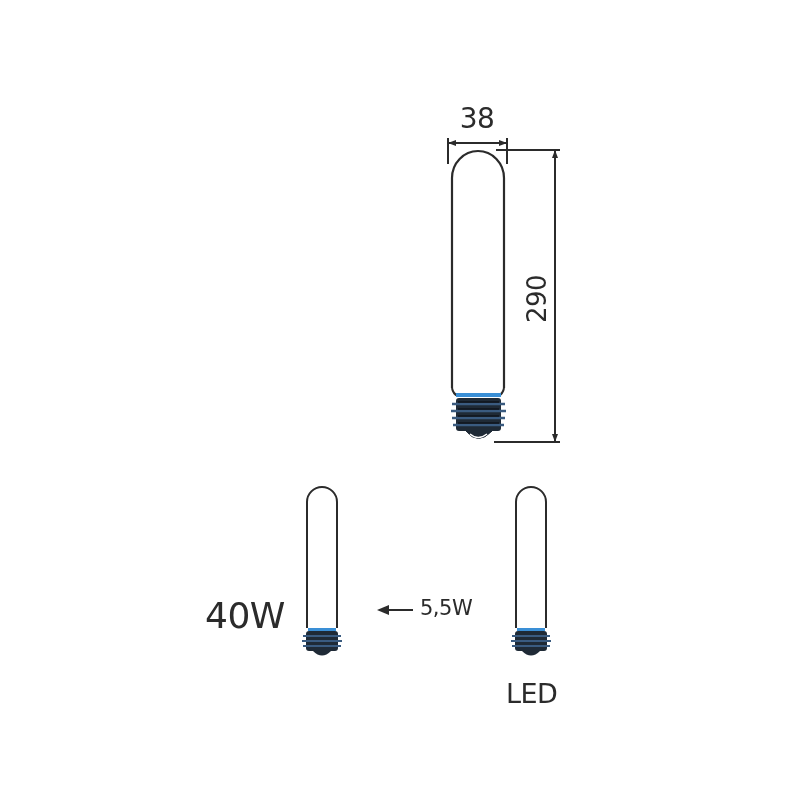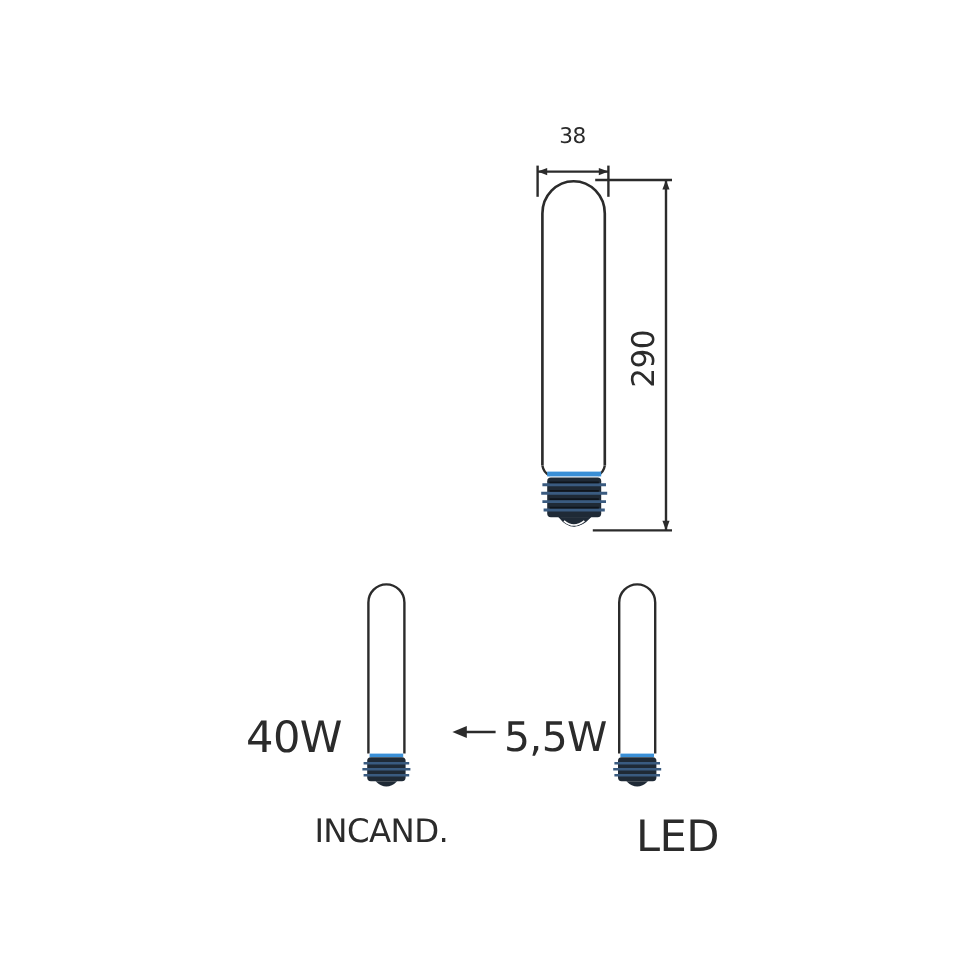--- a/index.html
+++ b/index.html
@@ -1,24 +1,24 @@
 <!DOCTYPE html>
 <html><head>
   <meta charset="utf-8">
   <style>
     html, body { margin: 0; padding: 0; background: #ffffff; }
     body { width: 800px; height: 800px; position: relative; overflow: hidden; font-family: "Liberation Sans", "DejaVu Sans", sans-serif; }
     .canvas { position: absolute; left: 0; top: 0; width: 800px; height: 800px; }
     .lbl { position: absolute; color: #2b2b2b; font-family: "DejaVu Sans", "Liberation Sans", sans-serif; letter-spacing: -0.5px; white-space: nowrap; line-height: 1; }
-    .dim-w { left: 452px; top: 105px; font-size: 18px; width: 50px; text-align: center; }
+    .dim-w { left: 452px; top: 105px; font-size: 28px; width: 50px; text-align: center; }
     .dim-h { left: 508px; top: 286px; font-size: 26px; width: 58px; text-align: center; transform: rotate(-90deg); transform-origin: center center; }
     .w-old { left: 205px; top: 598px; font-size: 36px; }
-    .w-new { left: 420px; top: 598px; font-size: 34px; }
+    .w-new { left: 420px; top: 598px; font-size: 21px; }
     .cap-old { left: 262px; top: 680px; font-size: 27px; }
-    .cap-new { left: 506px; top: 680px; font-size: 36px; margin-left: 24px; }
+    .cap-new { left: 506px; top: 680px; font-size: 27px; }
   </style>
 </head>
 <body>
 
 <div class="canvas">
   <svg width="800" height="800" viewBox="0 0 800 800" xmlns="http://www.w3.org/2000/svg">
 
     <g>
 
       <path d="M452 388 L452 178 A26 27 0 0 1 504 178 L504 388" fill="none" stroke="#2b2b2b" stroke-width="2.2"></path>
@@ -71,15 +71,14 @@
     <g>
       <line x1="384" y1="610" x2="413" y2="610" stroke="#2b2b2b" stroke-width="2"></line>
       <path d="M377 610 l12 -5 v10 z" fill="#2b2b2b"></path>
     </g>
   </svg>
 
   <div class="lbl dim-w">38</div>
   <div class="lbl dim-h">290</div>
   <div class="lbl w-old">40W</div>
   <div class="lbl w-new">5,5W</div>
-  <div class="lbl cap-old">INCAND.</div>
   <div class="lbl cap-new">LED</div>
 </div>
 
 </body></html>

